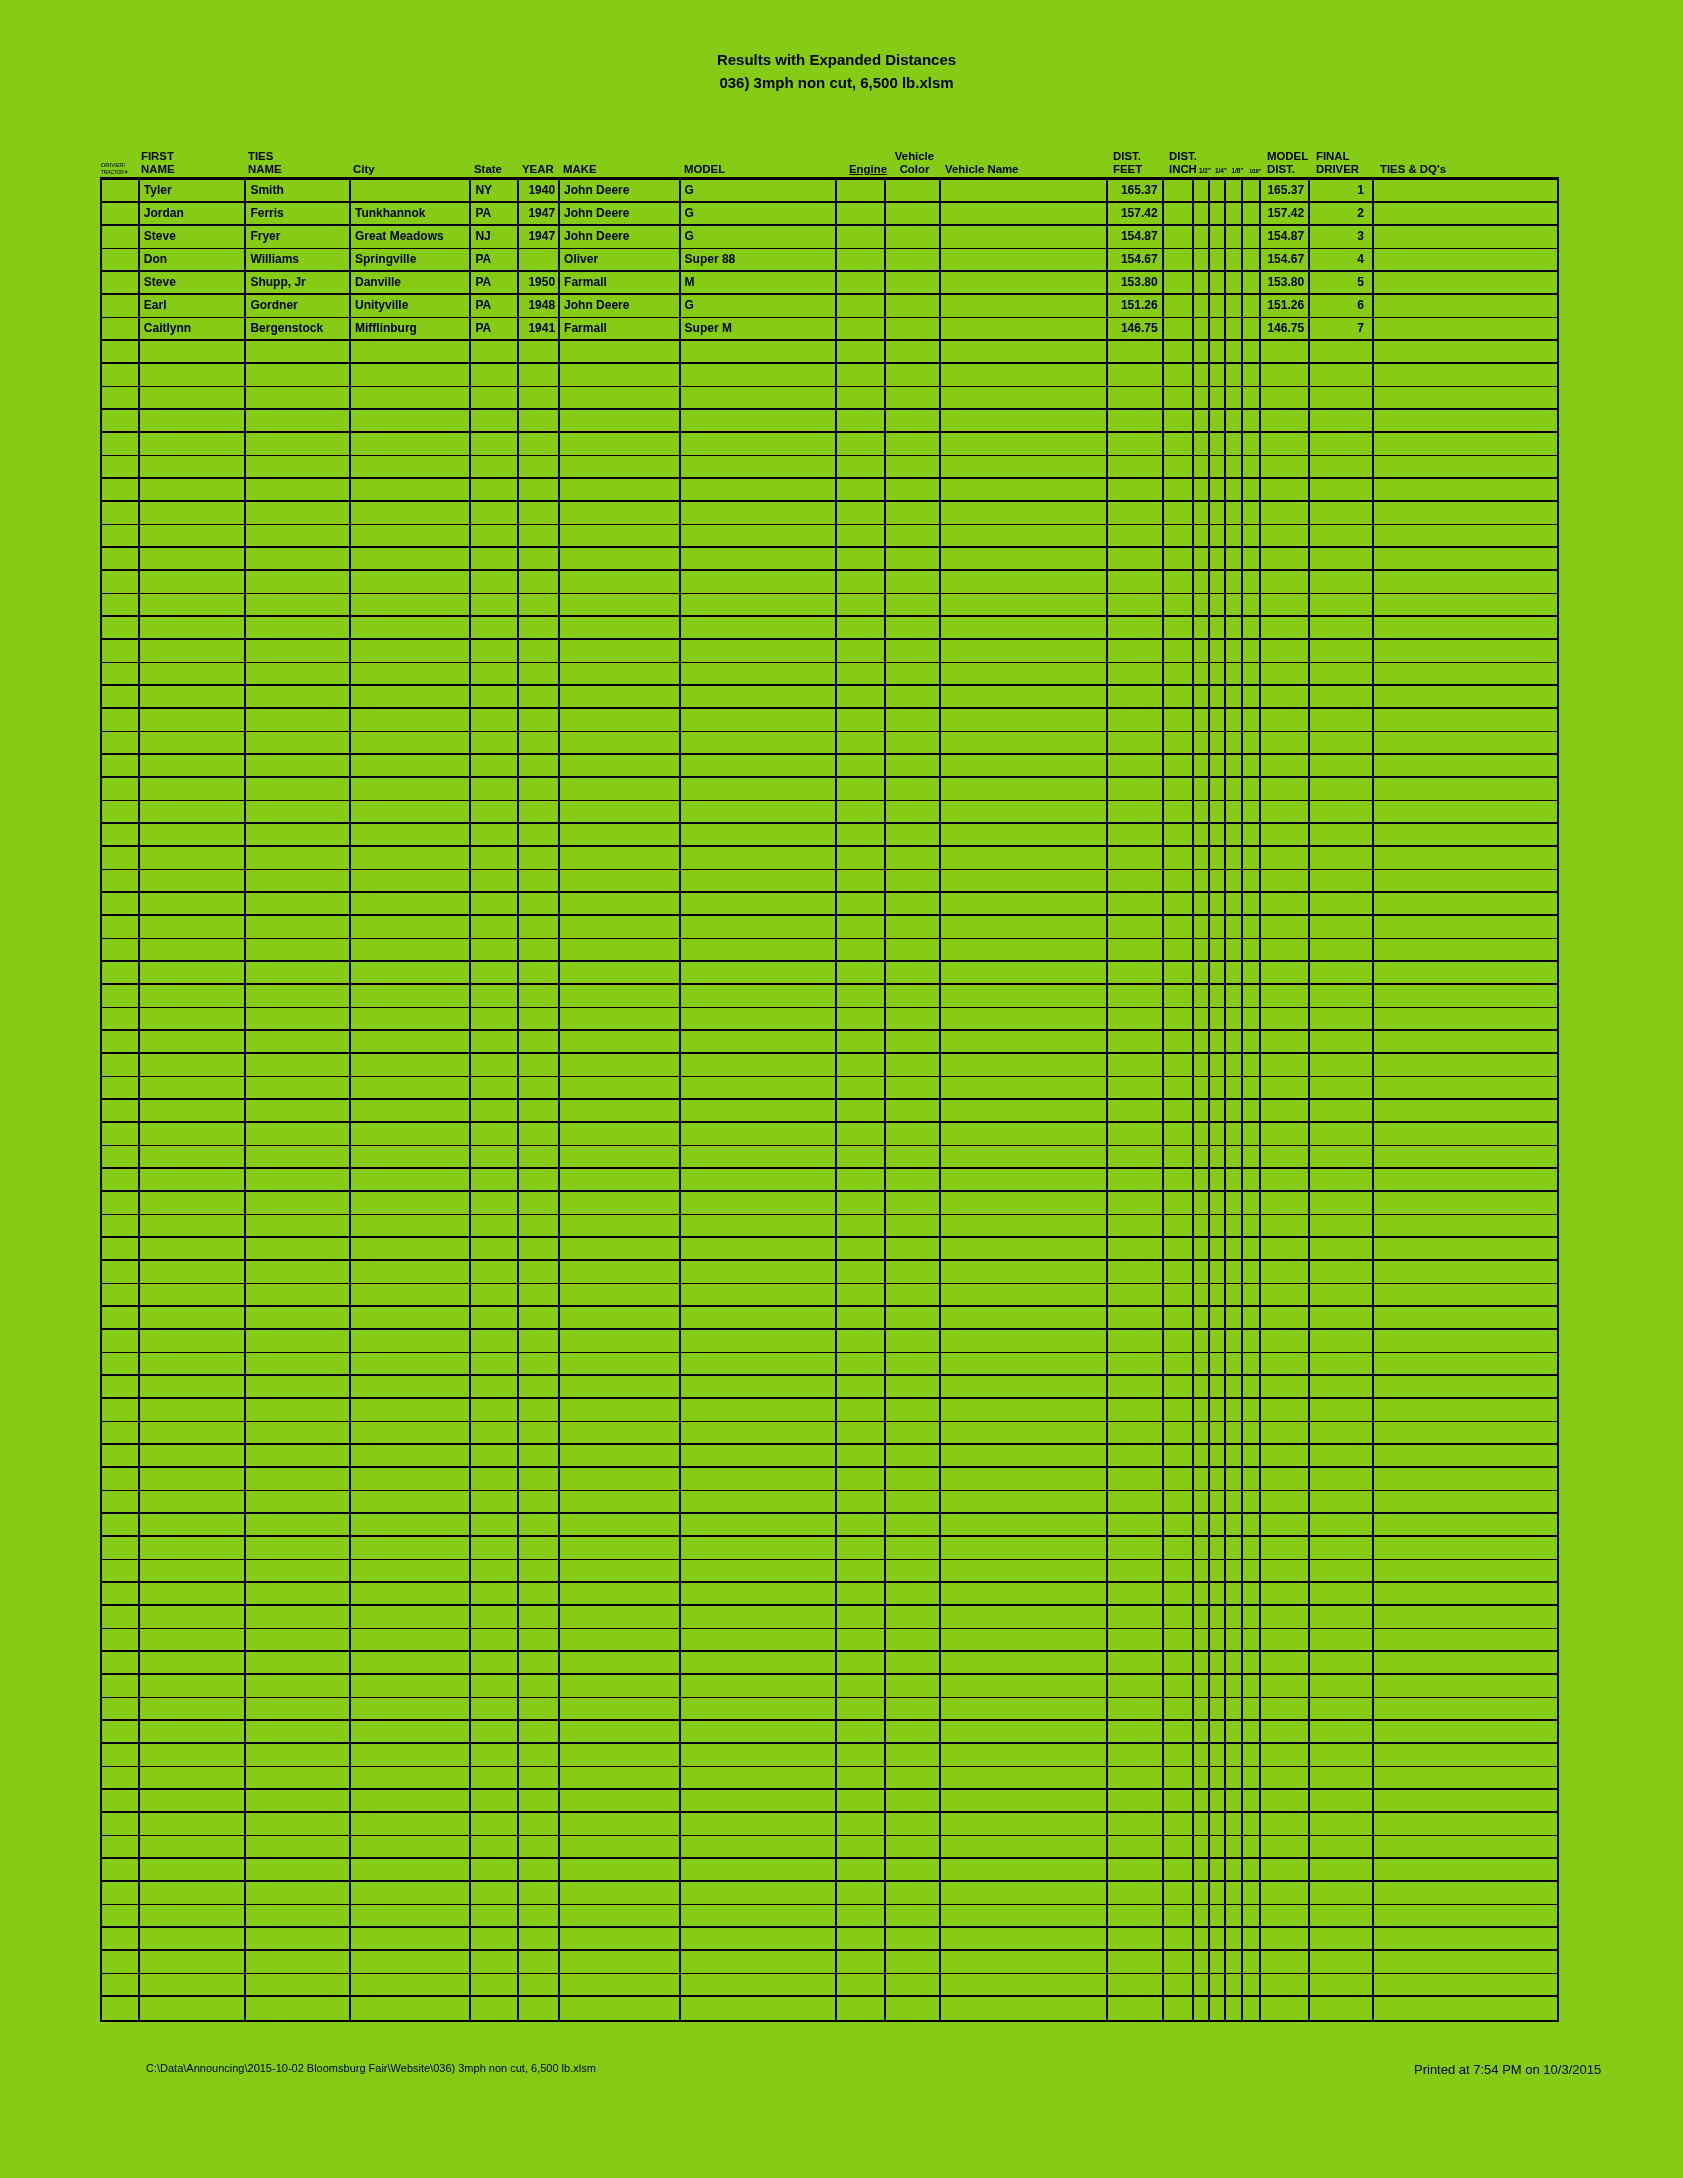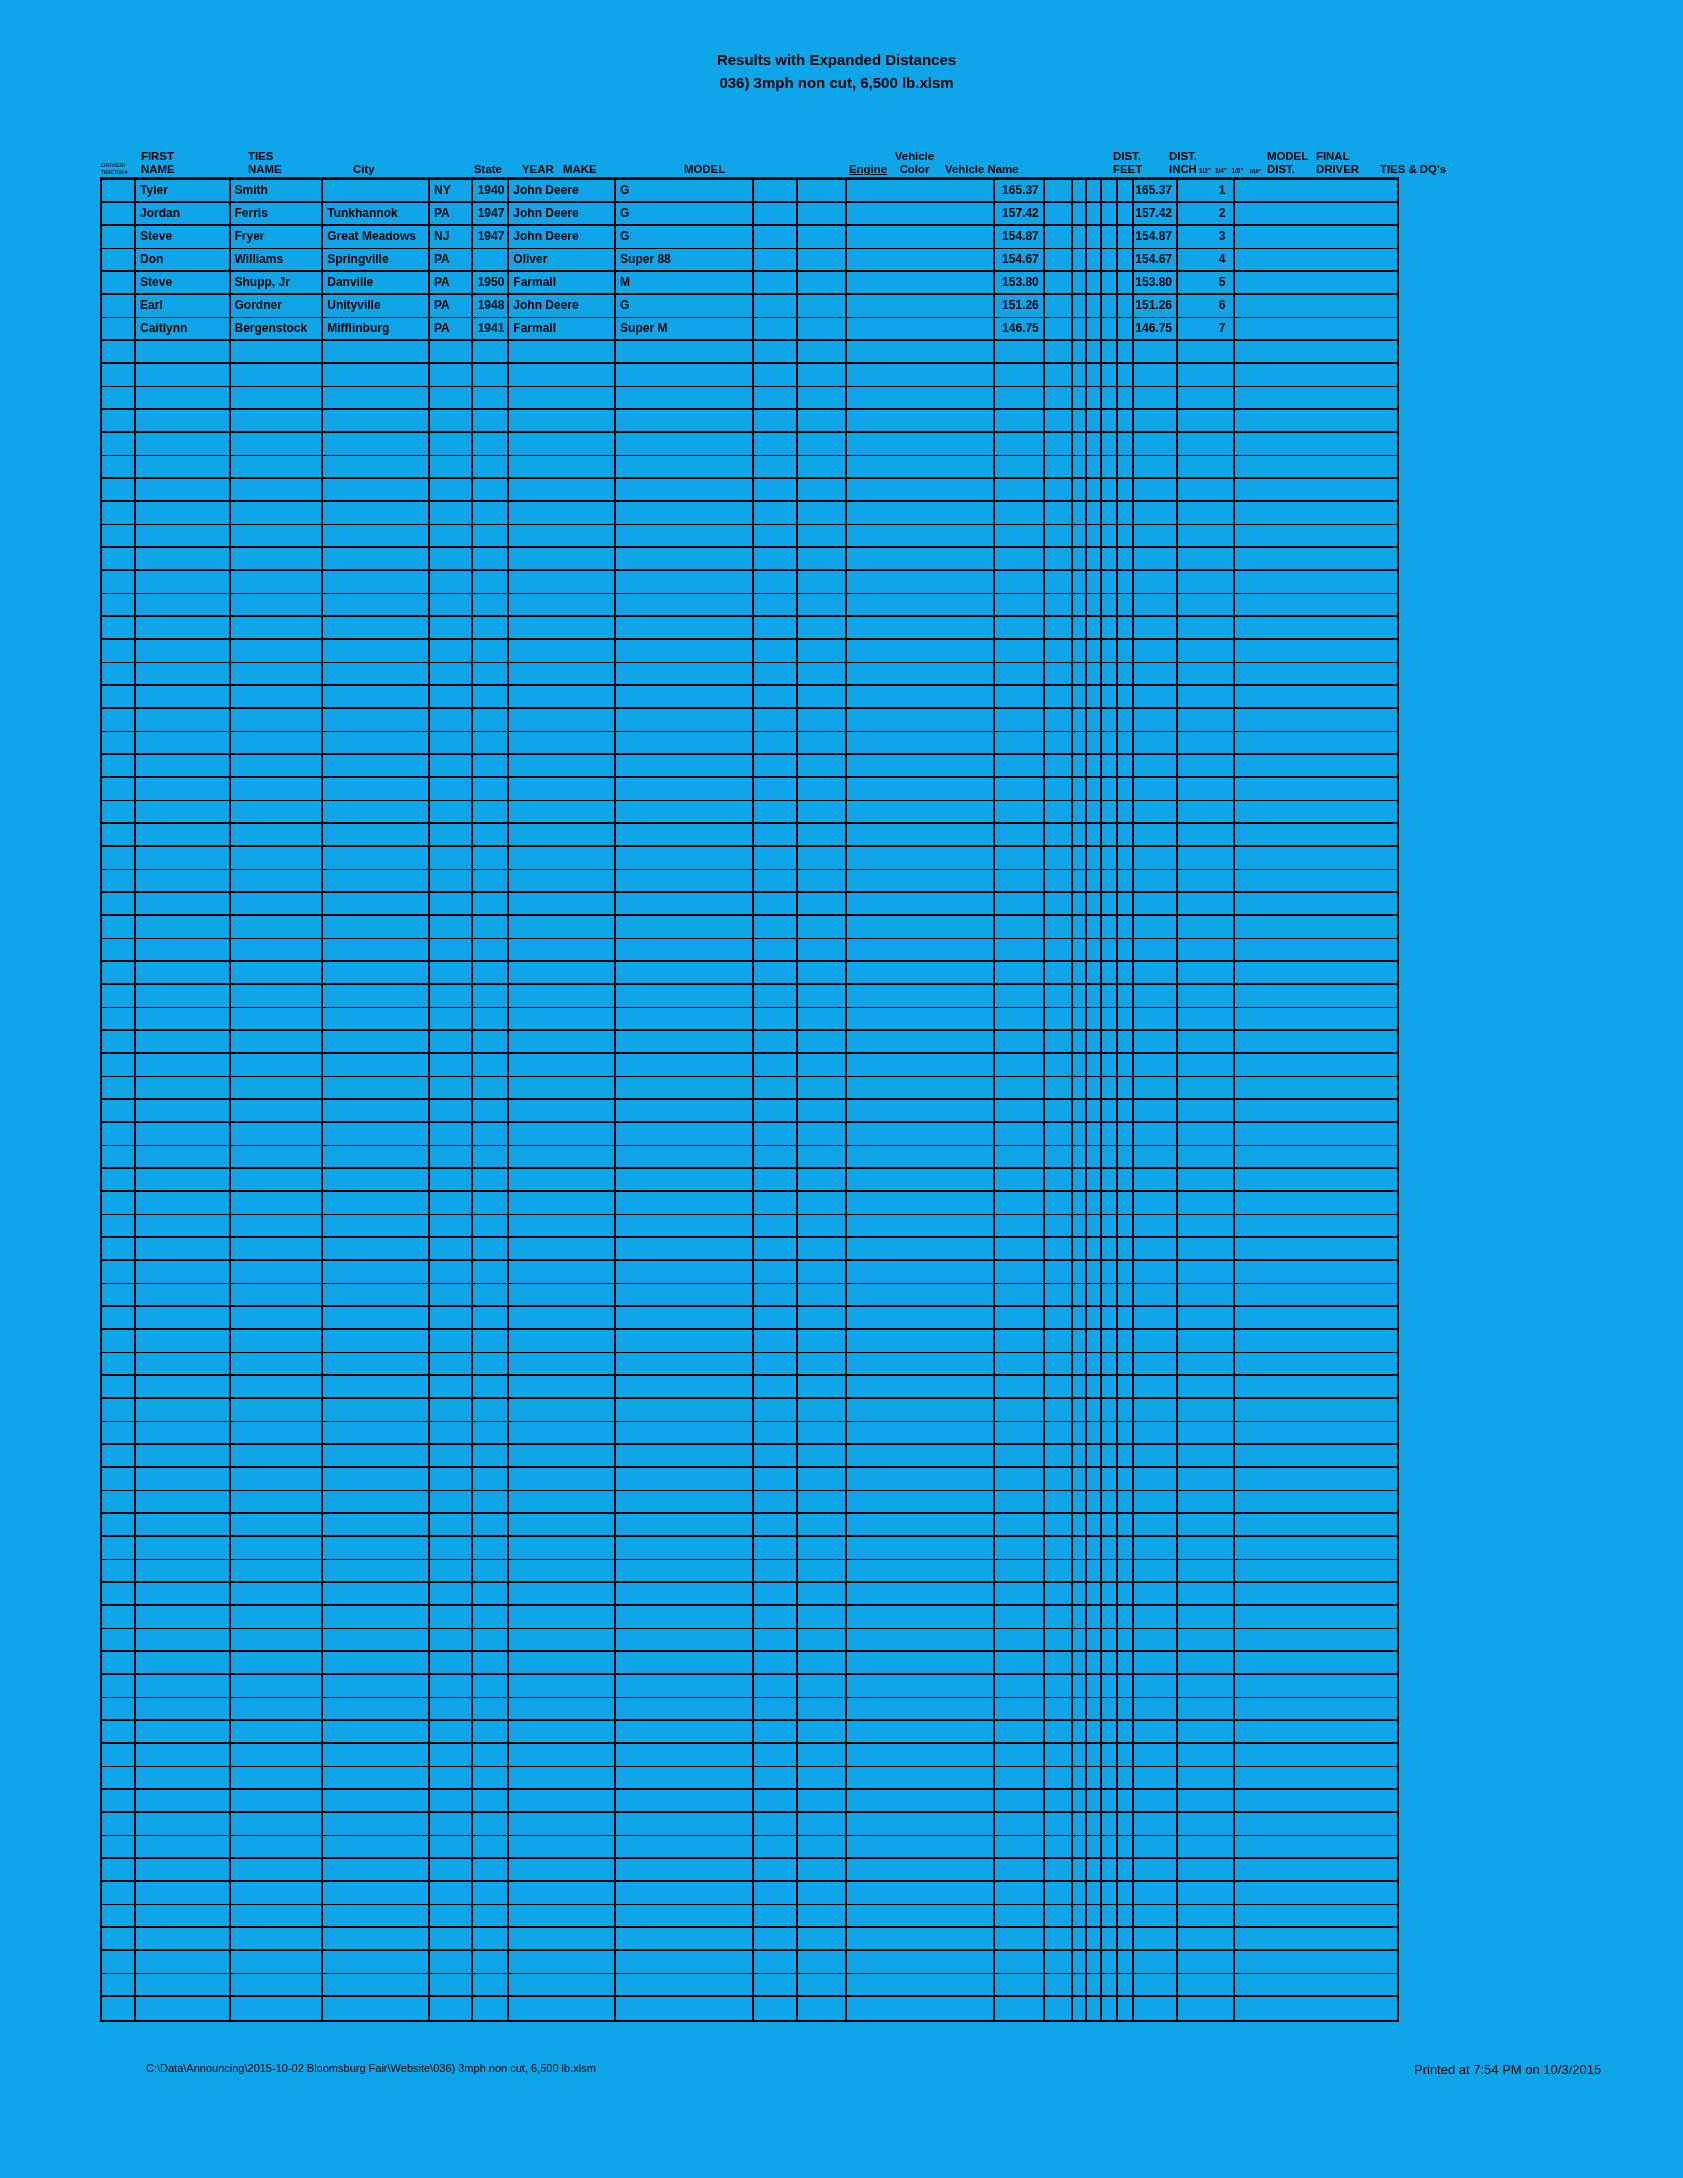--- a/index.html
+++ b/index.html
@@ -1,25 +1,25 @@
 <!DOCTYPE html>
 <html><head>
 <meta charset="utf-8">
 <style>
   html,body{margin:0;padding:0;}
   body{width:1683px;height:2178px;background:#ffffff;position:relative;
        font-family:"Liberation Sans",sans-serif;color:#000;}
-  .page{position:absolute;inset:0;background:#0ea5e9;}
+  .page{position:absolute;inset:0;background:#84cc16;}
 
   
   .title{position:absolute;top:48px;left:0;width:1673px;text-align:center;
          font-weight:bold;font-size:15px;line-height:23px;}
 
   
-  .sheet{position:absolute;left:100px;top:139px;width:1299px;}
+  .sheet{position:absolute;left:100px;top:139px;width:1459px;}
 
   
   .header-row{display:flex;align-items:flex-end;height:38px;}
   .hc{font-weight:bold;font-size:11.4px;line-height:13px;padding:0 0 1px 3px;
       box-sizing:border-box;flex:0 0 auto;white-space:nowrap;overflow:visible;}
   .hc div{white-space:nowrap;}
 
   
   .h-tractor,.col-tractor{width:38px;}
   .h-first_name,.col-first_name{width:107px;}

